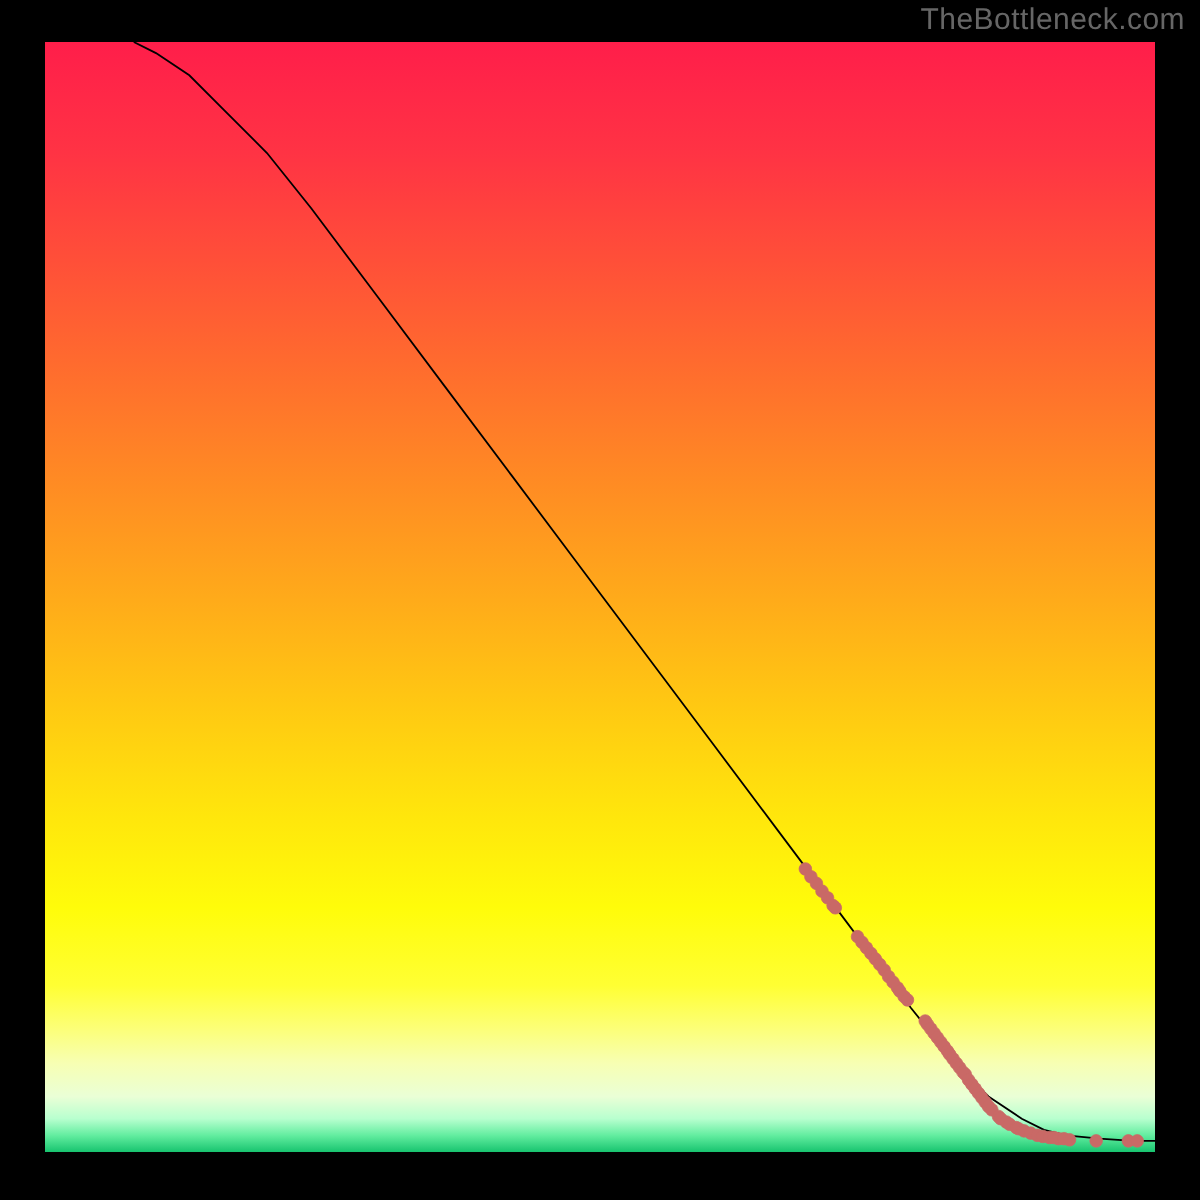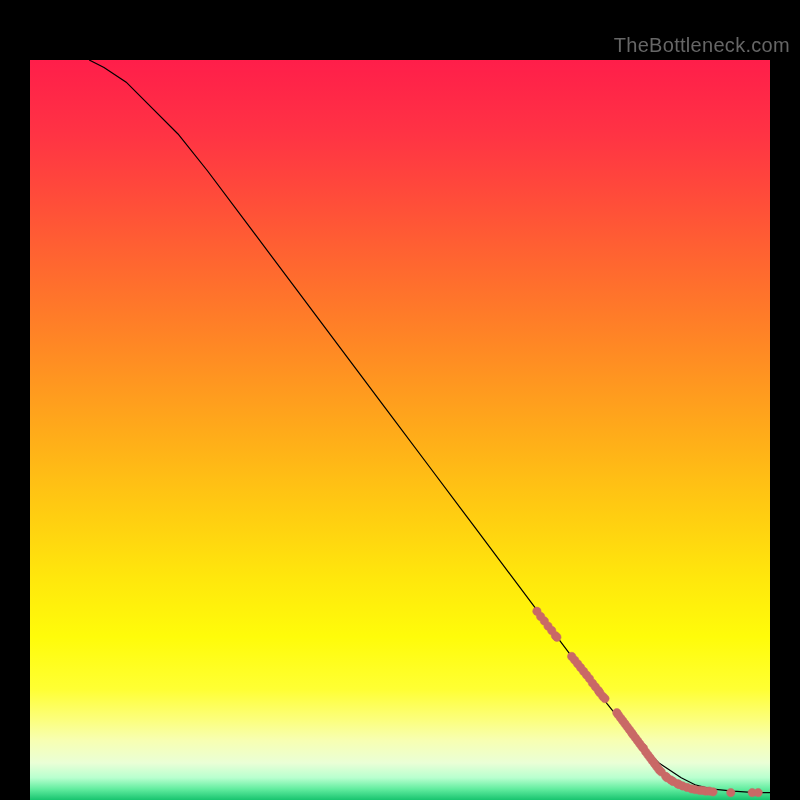--- a/index.html
+++ b/index.html
@@ -9,21 +9,20 @@
     height: 800px;
     background: #000;
     font-family: Arial, Helvetica, sans-serif;
     overflow: hidden;
   }
   .stage {
     position: relative;
     width: 800px;
     height: 569px;
     background: #000;
-    margin-top: 32px;
   }
   .watermark {
     position: absolute;
     top: 2px;
     right: 10px;
     color: #666;
     font-size: 20px;
     font-weight: 500;
     letter-spacing: 0.3px;
     user-select: none;

